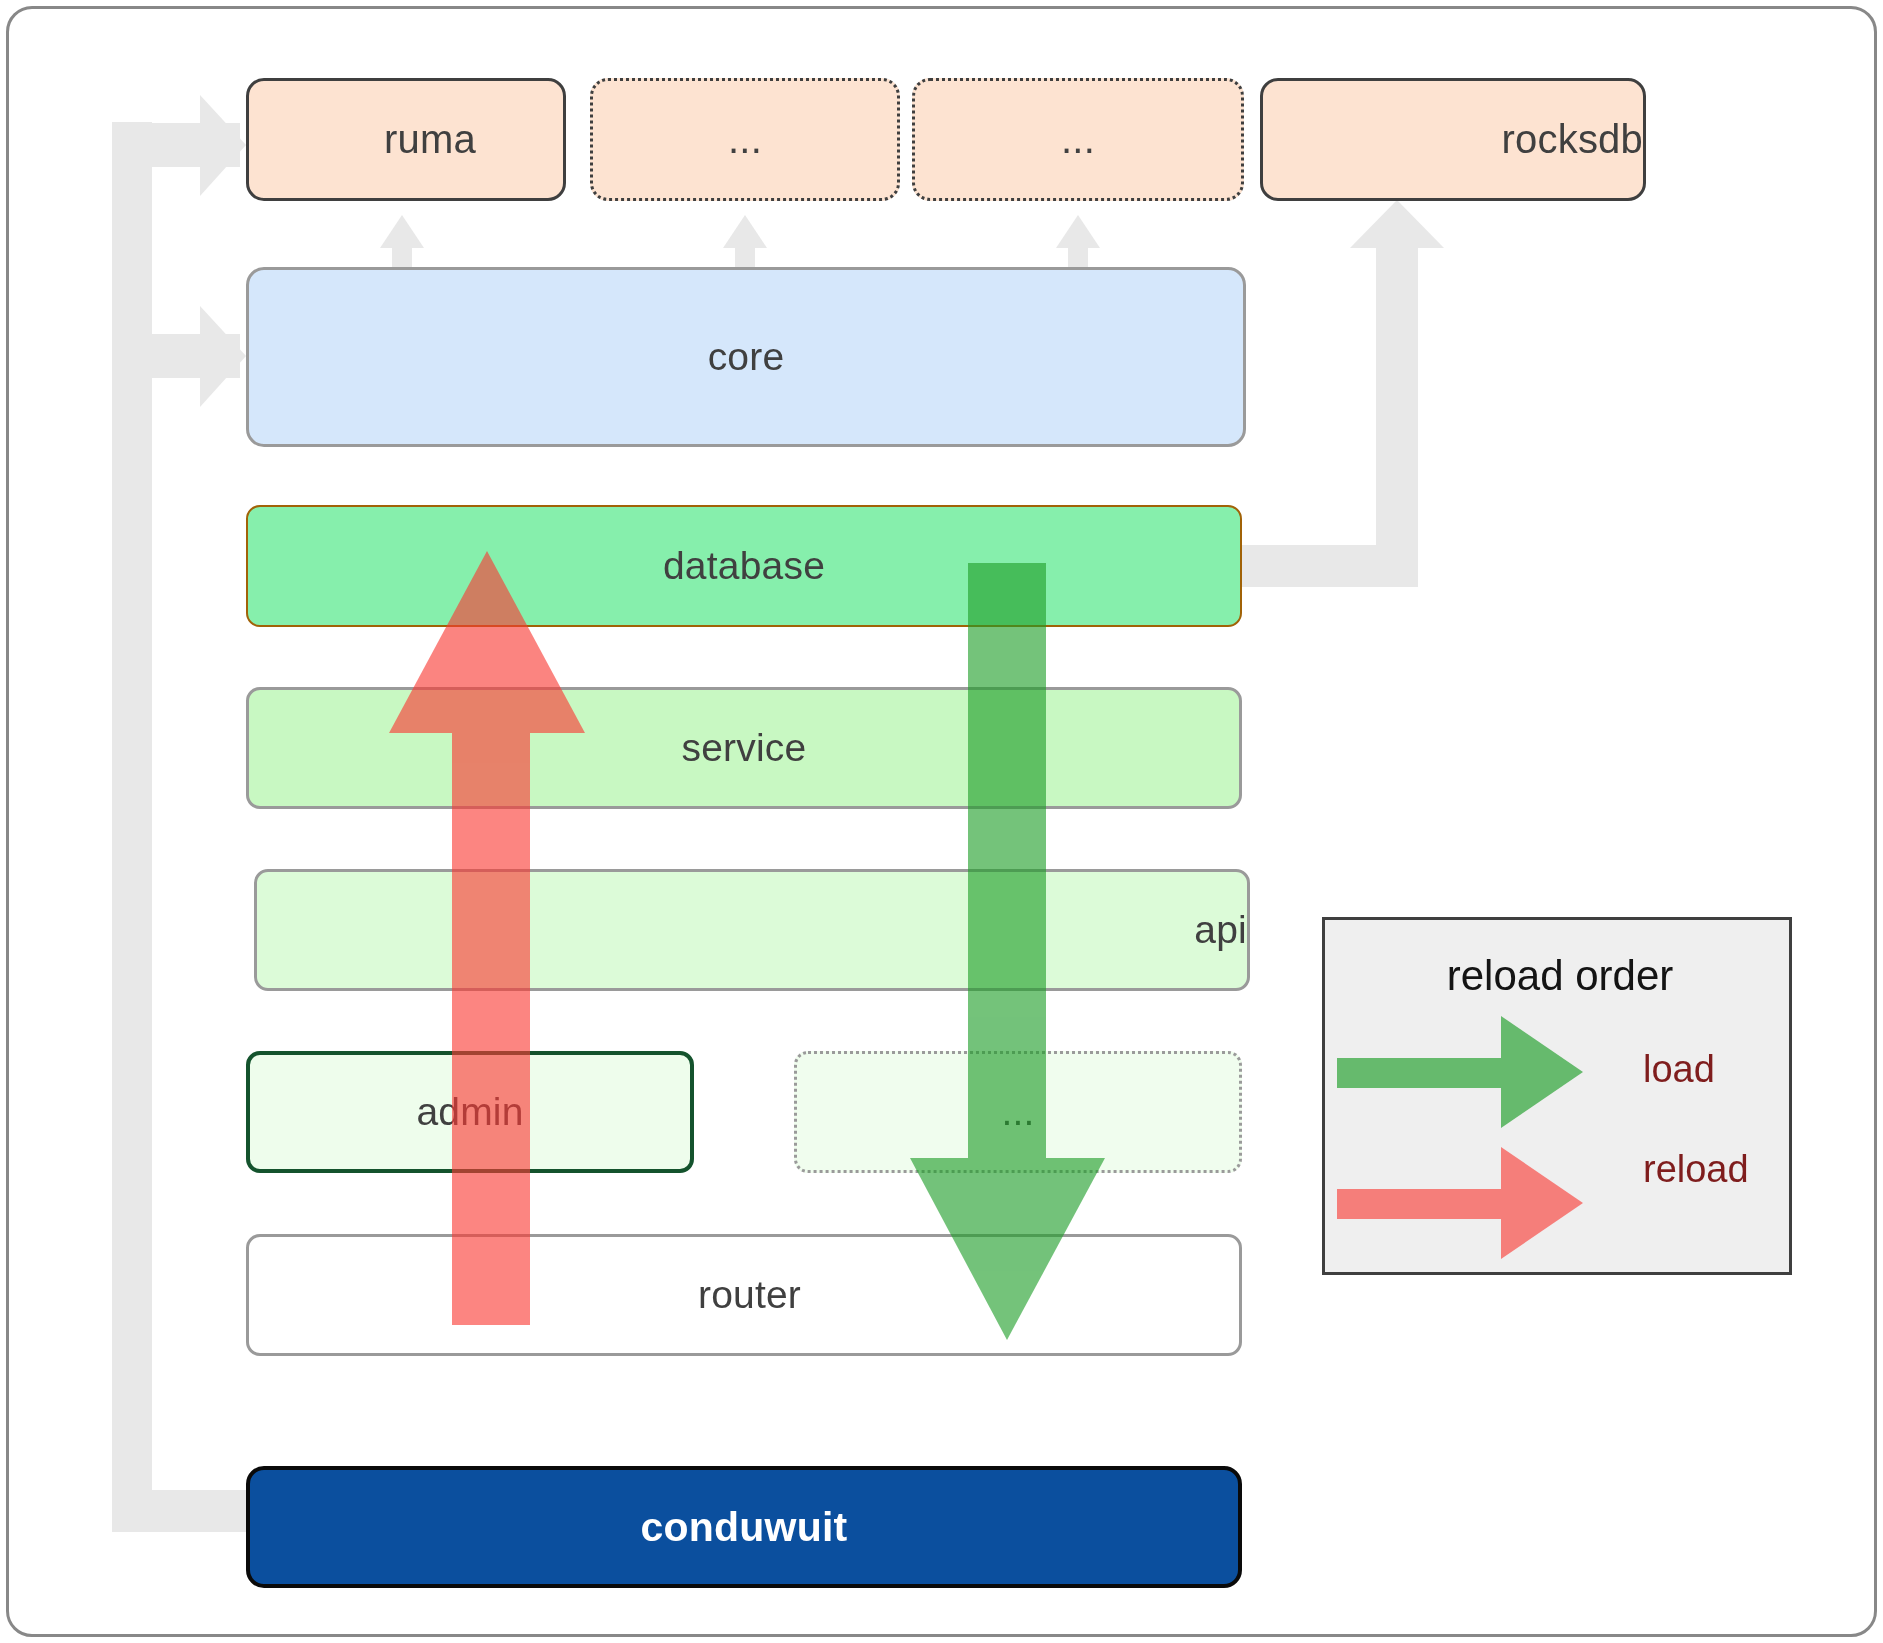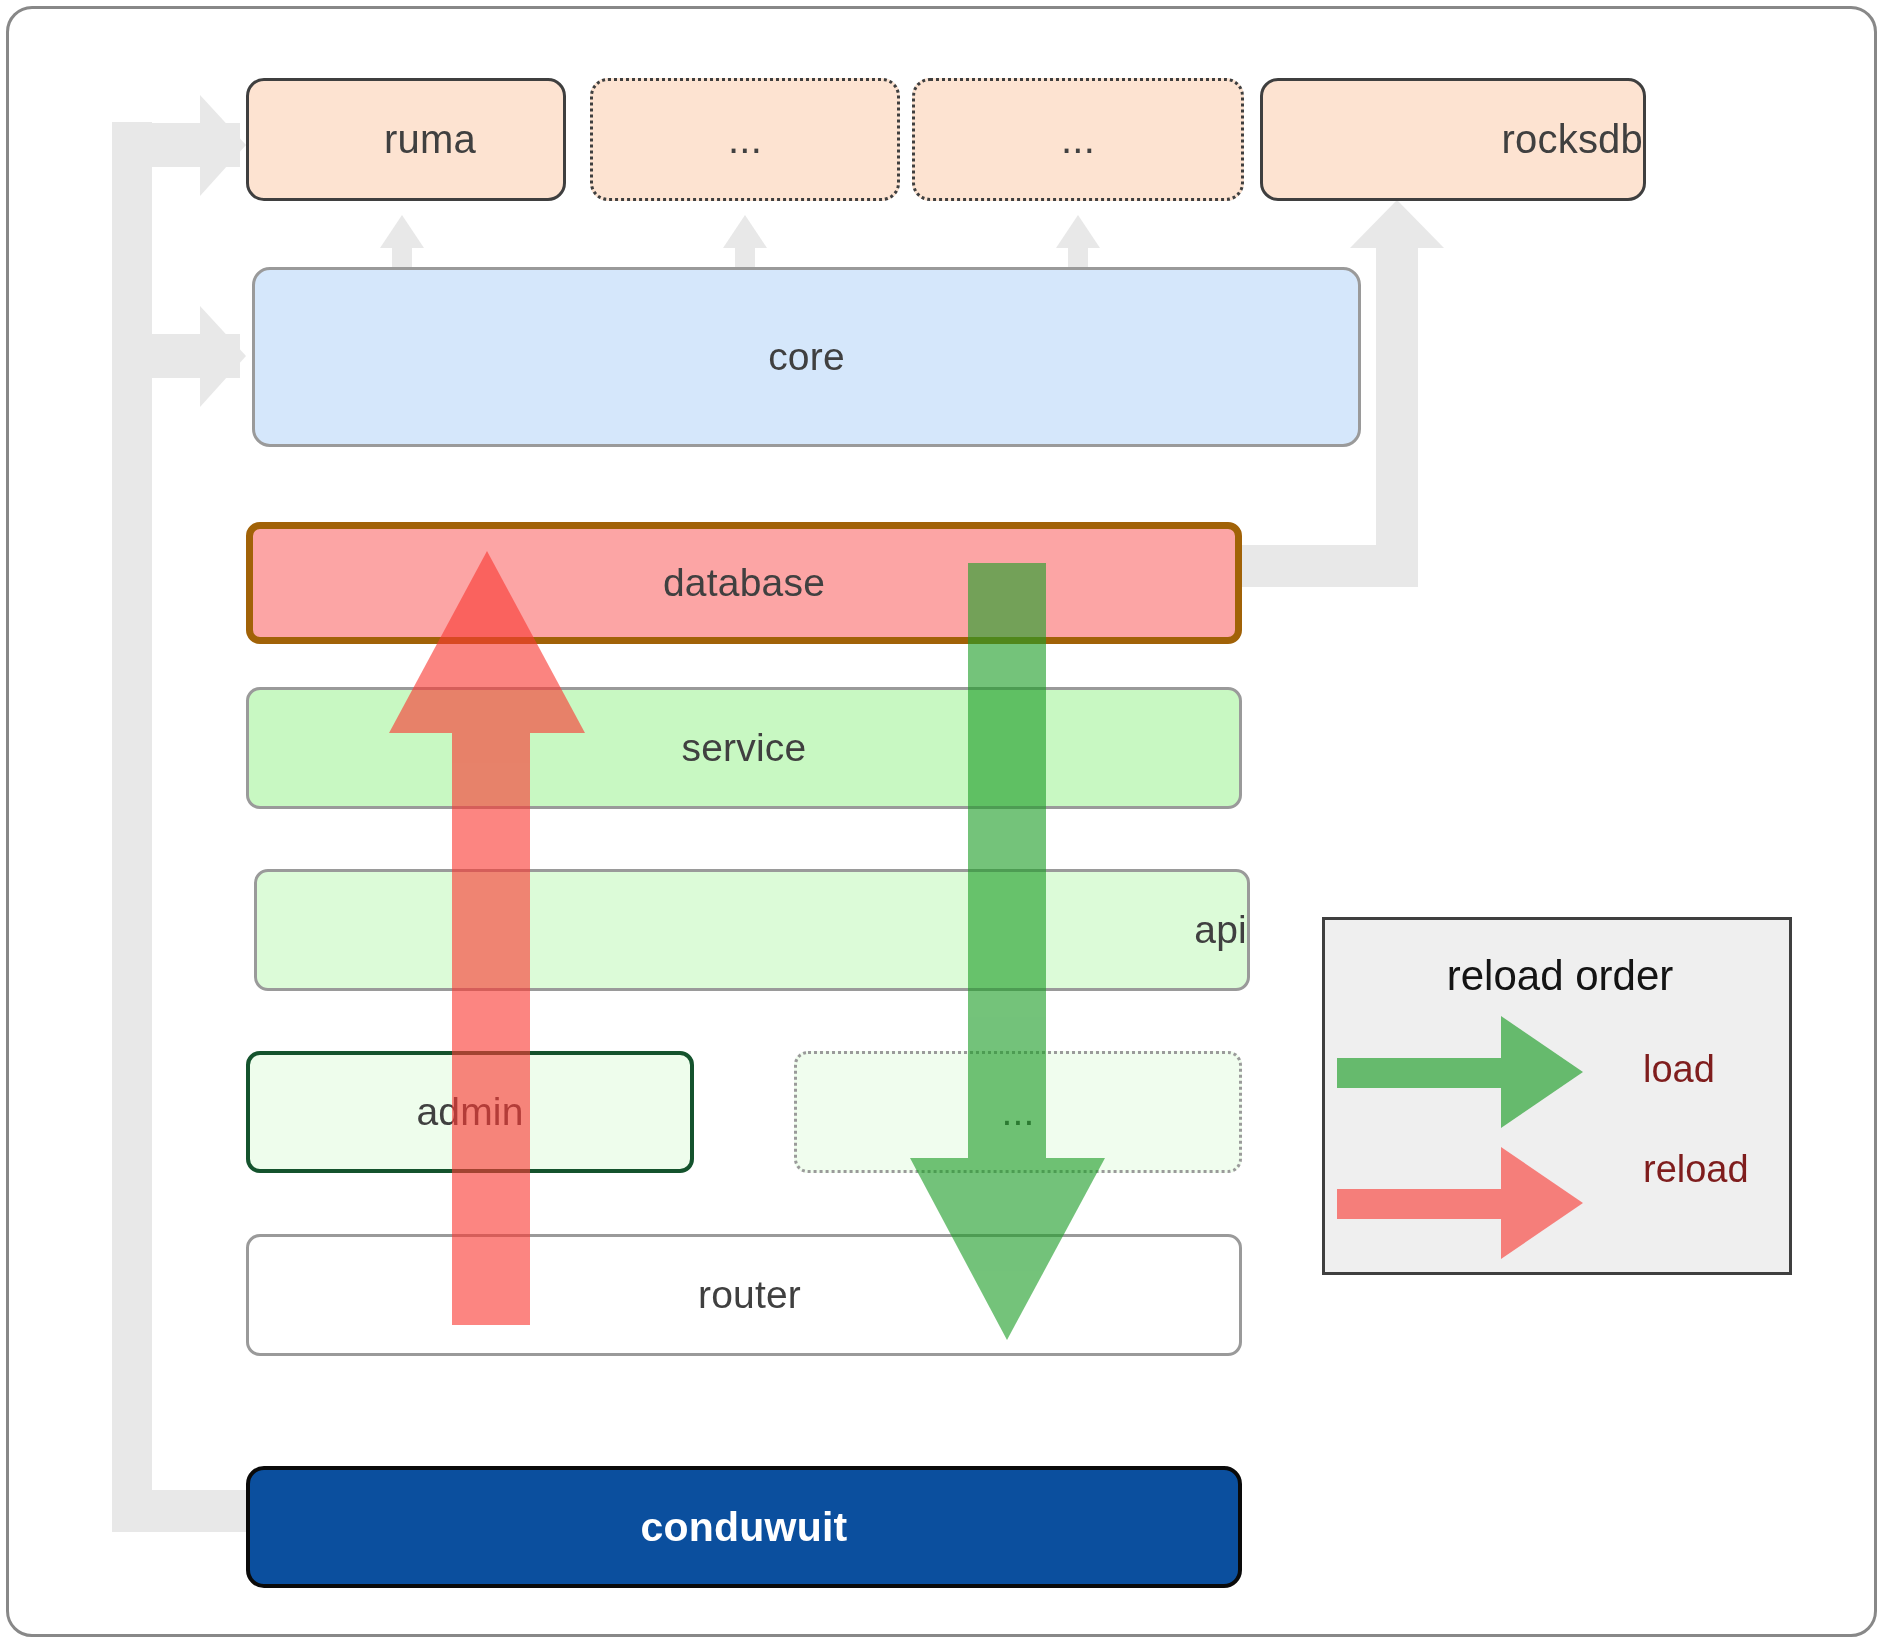--- a/index.html
+++ b/index.html
@@ -55,23 +55,22 @@
   }
   .node-dep.dotted {
     border: 3px dotted #3f3f3f;
   }
   .node-core {
     background: #d5e7fb;
     border: 3px solid #9a9a9a;
     border-radius: 18px;
   }
   .node-db {
-    background: #fca5a5;
-    border: 7px solid #a16207;
-    margin-top: 17px;
+    background: #86efac;
+    border: 2px solid #a16207;
   }
   .node-service {
     background: #c8f8c2;
     border: 3px solid #9a9a9a;
   }
   .node-api {
     background: #dcfbd8;
     border: 3px solid #9a9a9a;
   }
   .node-admin {
@@ -174,21 +173,21 @@
   </div>
 
   <div class="node node-dep dotted" style="left:912px; top:78px; width:332px; height:123px;">
     <span>...</span>
   </div>
 
   <div class="node node-dep" style="left:1260px; top:78px; width:386px; height:123px;justify-content:flex-end;">
     <span>rocksdb</span>
   </div>
 
-  <div class="node node-core" style="left:252px; top:267px; width:1109px; height:180px;">
+  <div class="node node-core" style="left:246px; top:267px; width:1000px; height:180px;">
     <span>core</span>
   </div>
 
   <div class="node node-db" style="left:246px; top:505px; width:996px; height:122px;">
     <span>database</span>
   </div>
 
   <div class="node node-service" style="left:246px; top:687px; width:996px; height:122px;">
     <span>service</span>
   </div>

